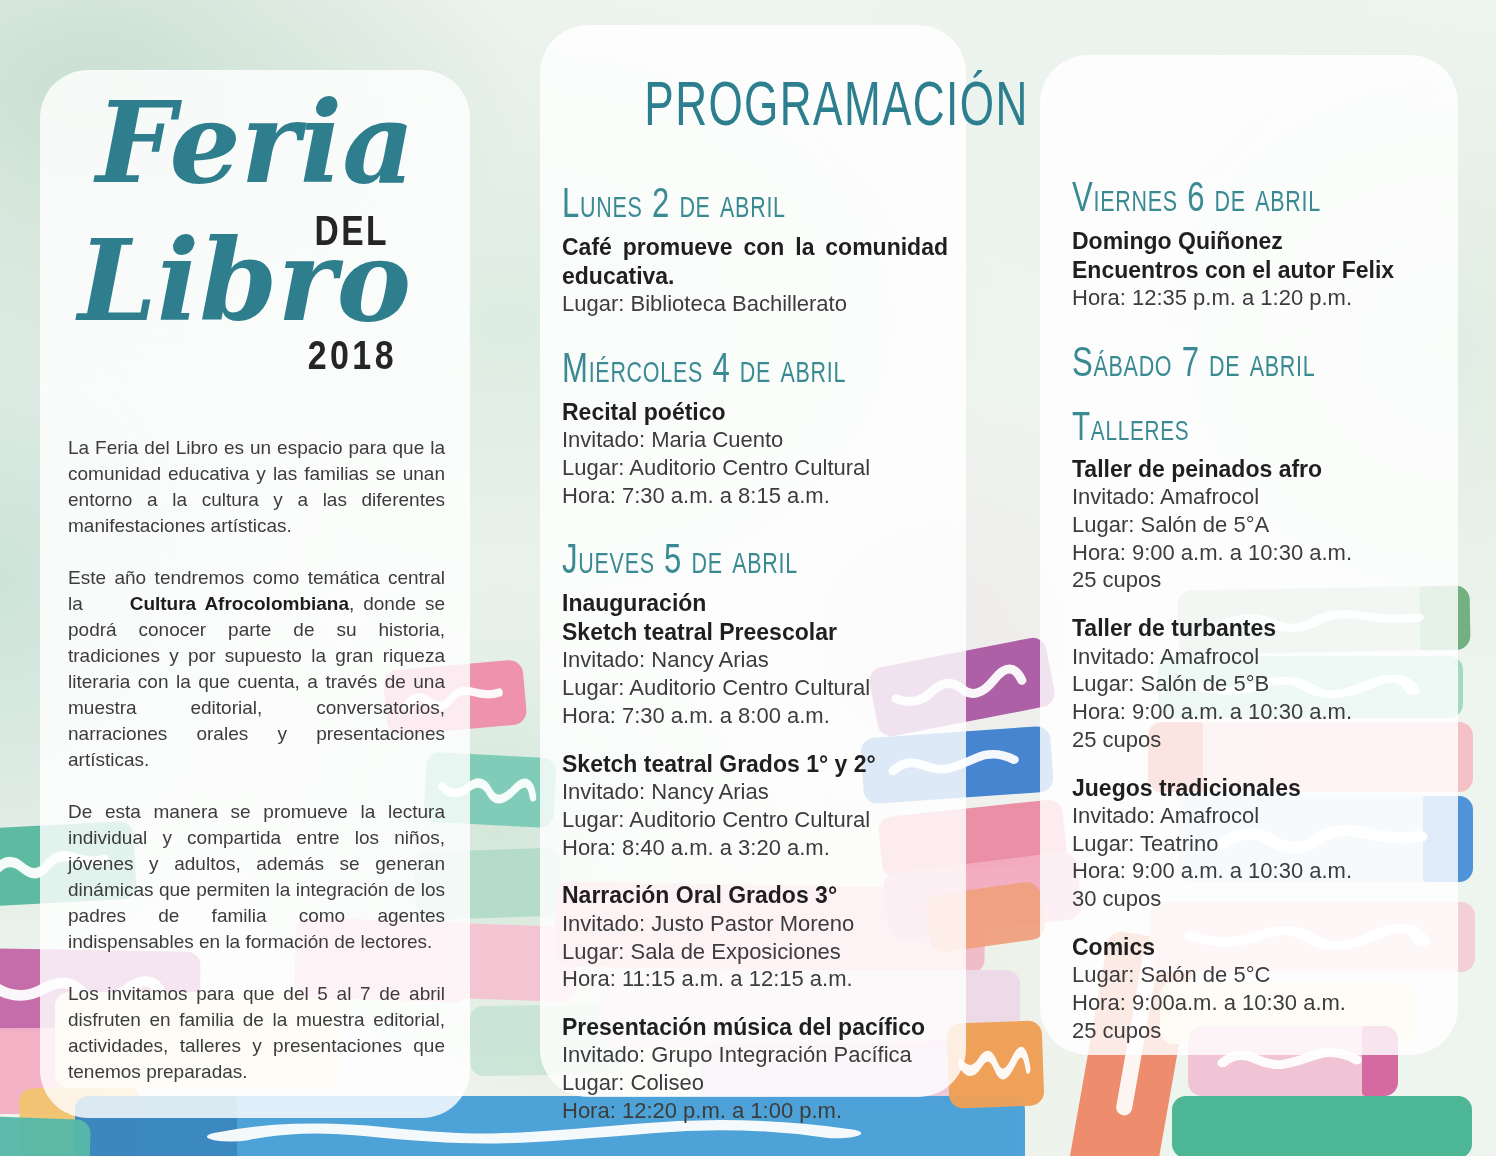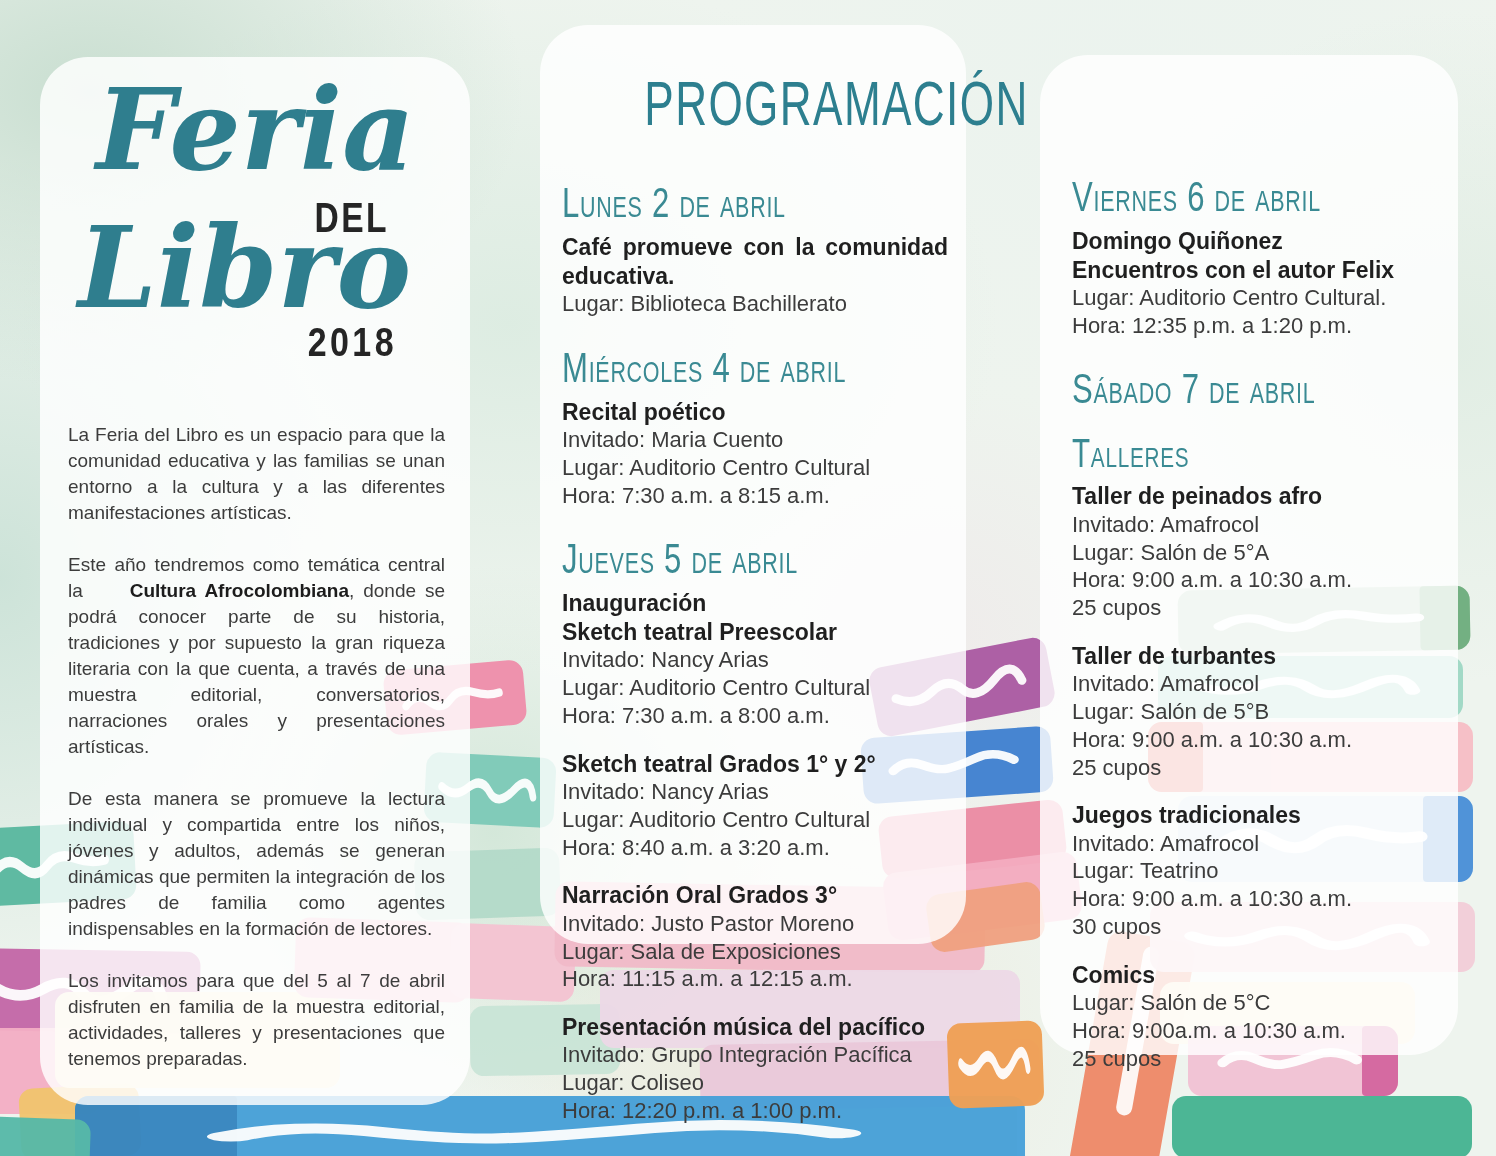--- a/index.html
+++ b/index.html
@@ -18,22 +18,22 @@
   
   .decor{position:absolute;inset:0;z-index:1;}
   .book{position:absolute;border-radius:14px;opacity:.96;}
   .book svg{position:absolute;left:8%;top:18%;width:84%;height:64%;}
   .cap{position:absolute;top:0;bottom:0;width:17%;}
   .cap-l{left:0;border-radius:14px 4px 4px 14px;}
   .cap-r{right:0;border-radius:4px 14px 14px 4px;}
   .stripe{position:absolute;left:42%;top:4%;width:18%;height:70%;background:rgba(255,255,255,.92);border-radius:8px;}
   
   .panel{position:absolute;background:rgba(255,255,255,.82);border-radius:48px;z-index:2;}
-  .panel-left {left:40px; top:57px;width:430px;height:1048px;}
-  .panel-mid  {left:540px;top:25px;width:426px;height:919px;}
+  .panel-left {left:40px; top:70px;width:430px;height:1048px;}
+  .panel-mid  {left:540px;top:25px;width:426px;height:1072px;}
   .panel-right{left:1040px;top:55px;width:418px;height:1000px;}
   .panel-inner{position:relative;width:100%;height:100%;box-sizing:border-box;}
   .panel-left  .panel-inner{padding:25px 25px 0 28px;}
   .panel-mid   .panel-inner{padding:42px 18px 0 22px;}
   .panel-right .panel-inner{padding:118px 30px 0 32px;}
   
   .title-block{position:relative;height:300px;margin-bottom:40px;}
   .script{position:absolute;font-family:"DejaVu Serif",serif;font-style:italic;font-weight:700;
           font-size:112px;line-height:1;color:#2f7e8e;}
   .t-feria{left:28px;top:-8px;}
@@ -228,21 +228,20 @@
   </div>
 
   <div class="panel panel-right">
     <div class="panel-inner">
       <div>
           <div class="section">
             <div class="day-header">Viernes 6 de abril</div>
             <div class="event">
               <div class="event-title">Domingo Quiñonez</div>
               <div class="event-title">Encuentros con el autor Felix</div>
-              <div class="event-detail">Lugar: Auditorio Centro Cultural.</div>
               <div class="event-detail">Hora: 12:35 p.m. a 1:20 p.m.</div>
             </div>
           </div>
           <div class="section">
             <div class="day-header">Sábado 7 de abril</div>
             <div class="day-header subheader">Talleres</div>
             <div class="event">
               <div class="event-title">Taller de peinados afro</div>
               <div class="event-detail">Invitado: Amafrocol</div>
               <div class="event-detail">Lugar: Salón de 5°A</div>

